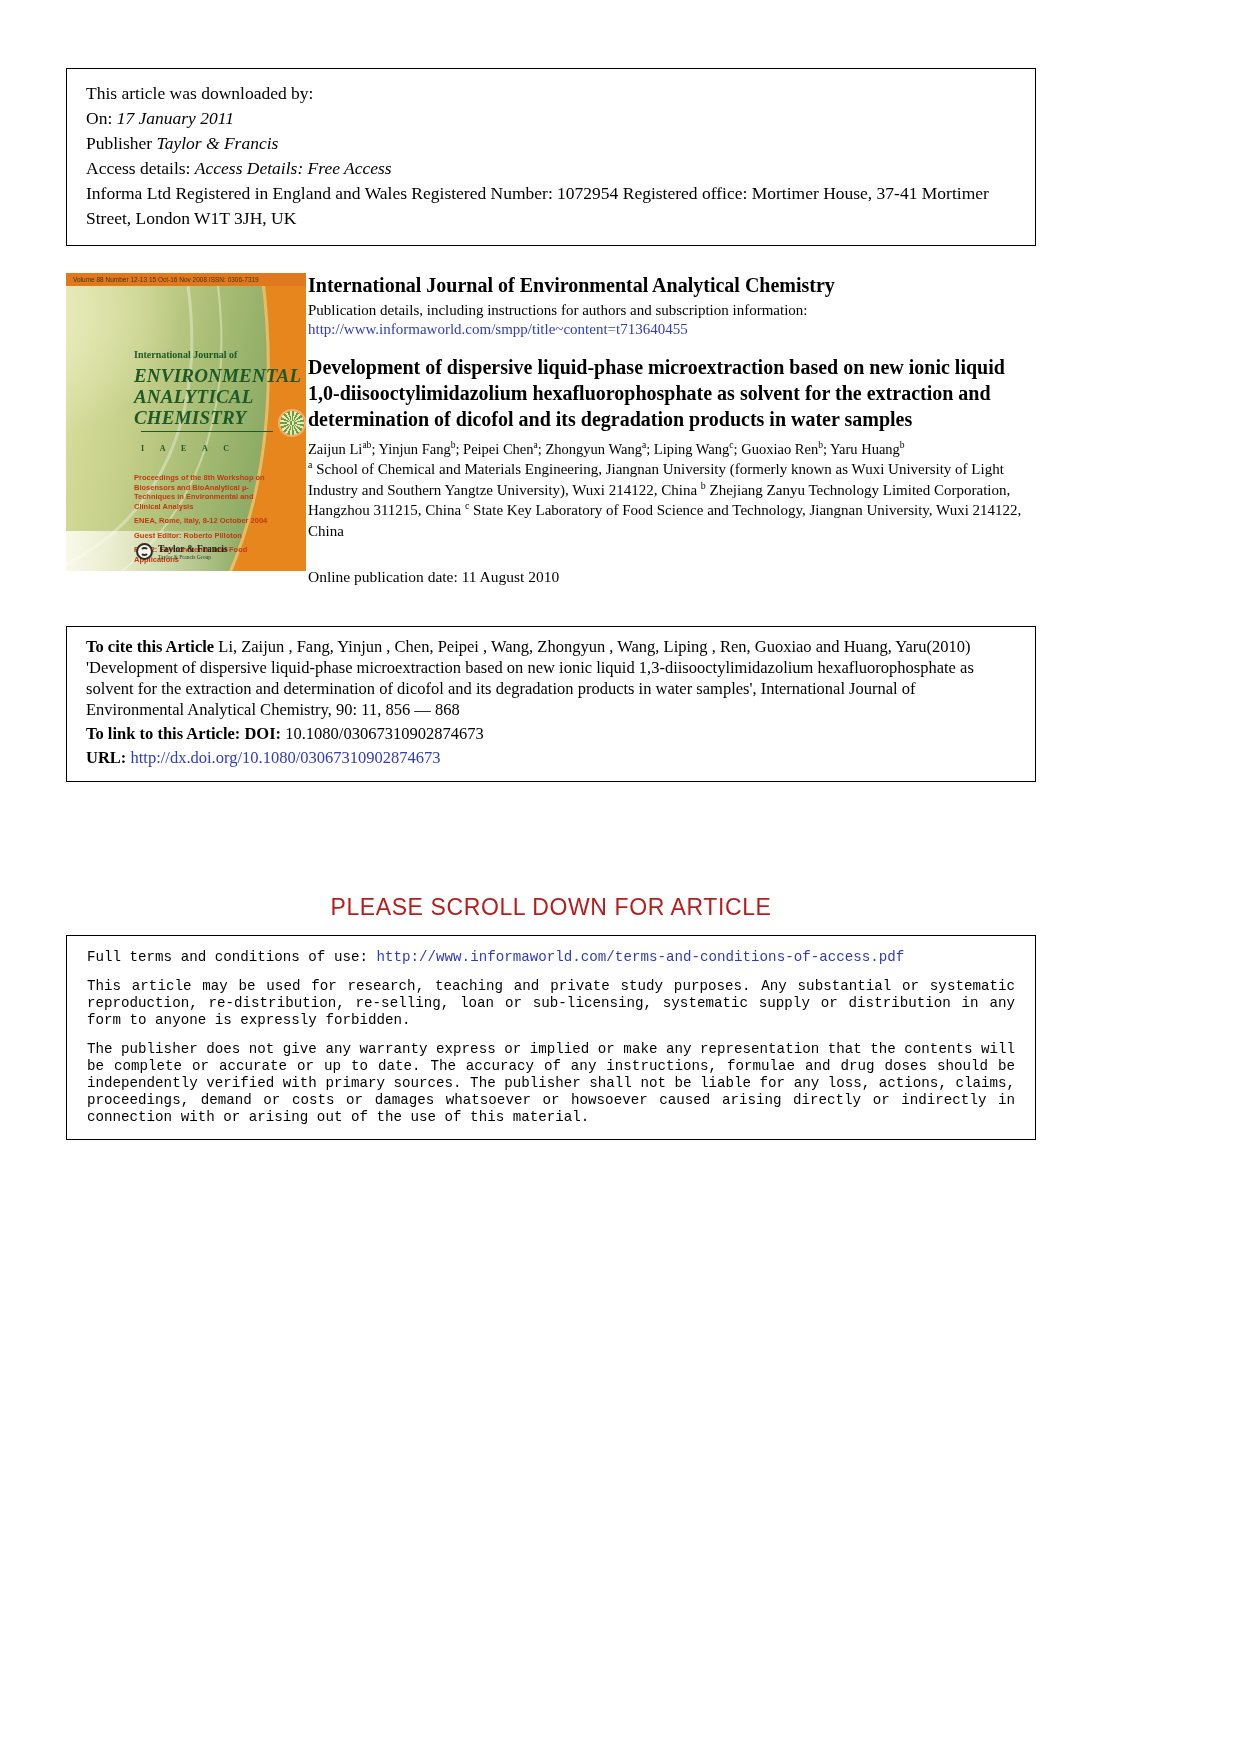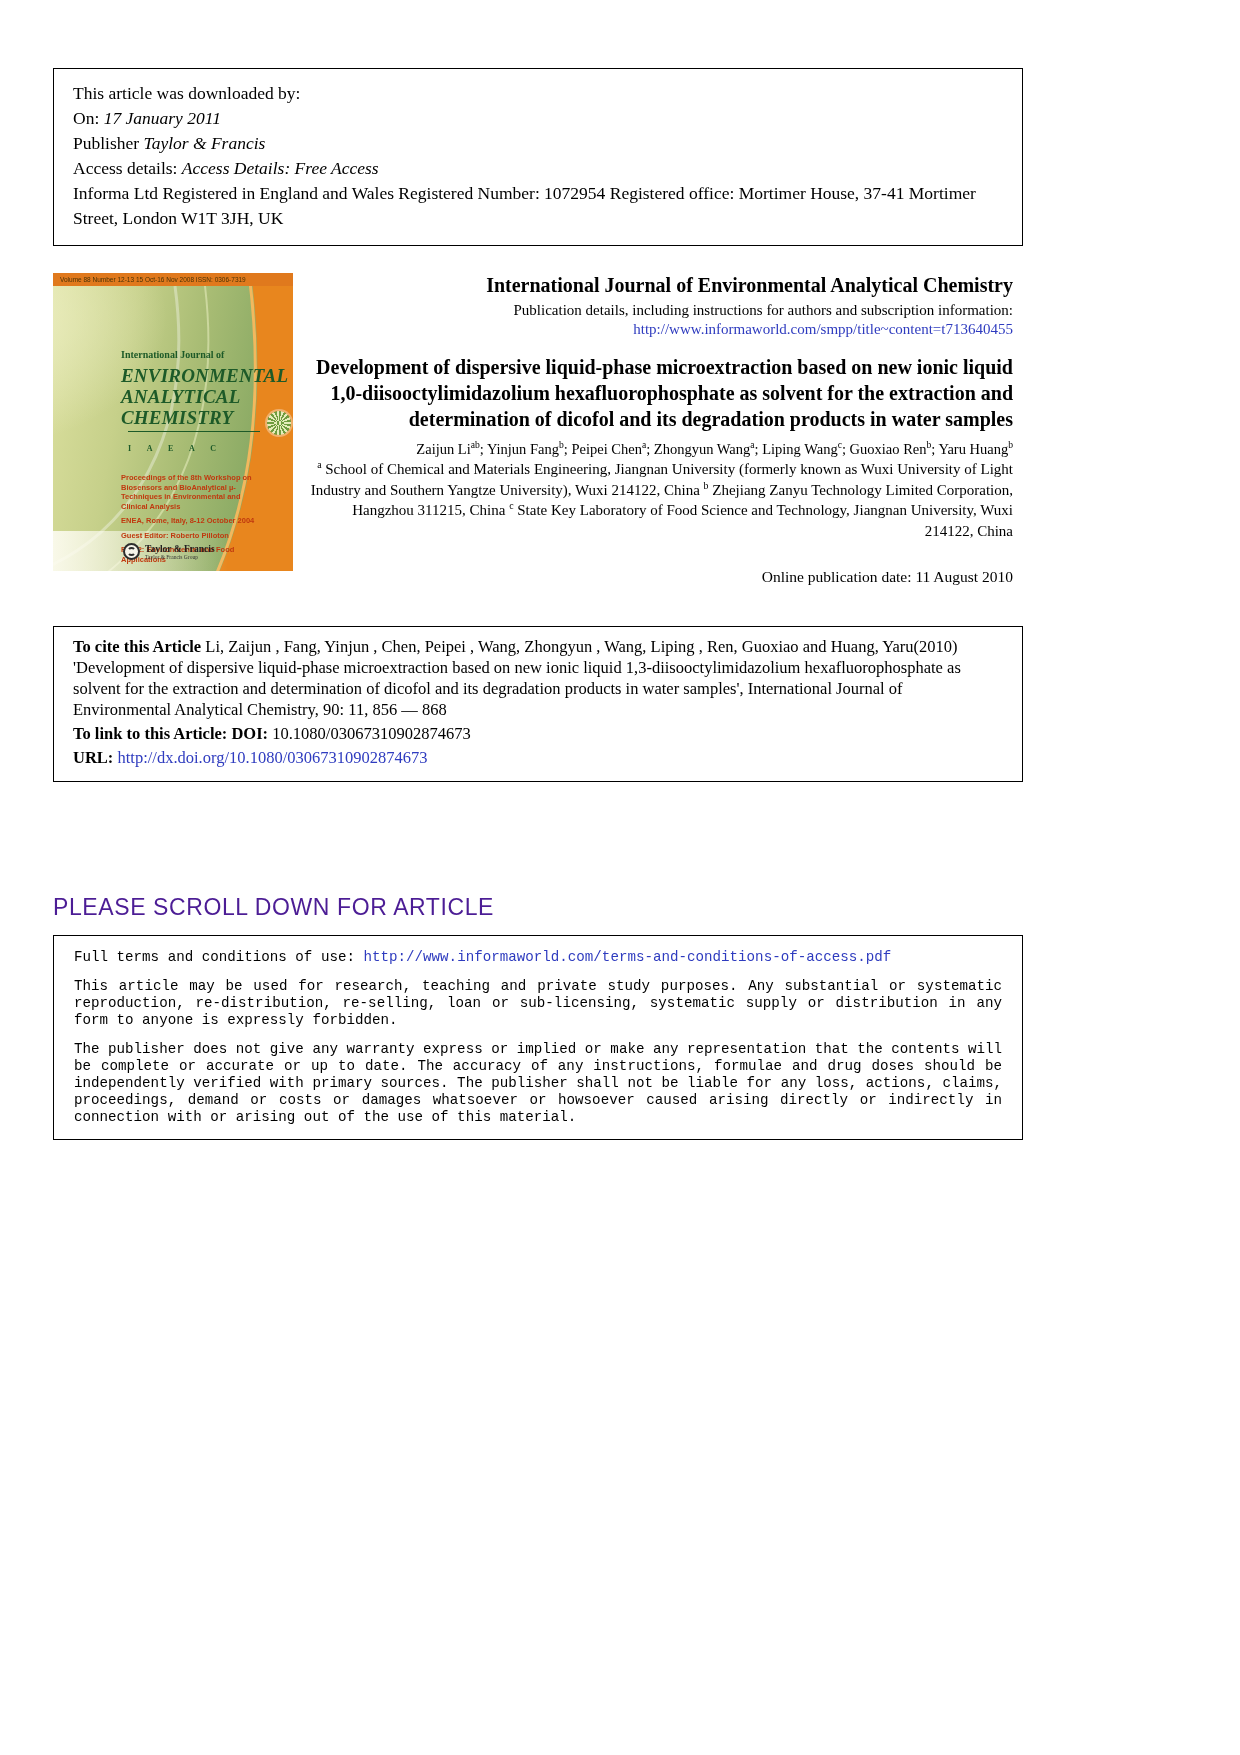--- a/index.html
+++ b/index.html
@@ -1,17 +1,17 @@
 <!DOCTYPE html>
 <html style="--link: #2e3bbf; --cover-orange: #e0791d; --cover-green: #1d5a28; --cover-red: #c0390f;"><head>
 <meta charset="utf-8">
 <style>
   html,body{margin:0;padding:0;}
   body{width:1240px;height:1755px;background:#ffffff;font-family:"Liberation Serif",serif;color:#000;position:relative;}
-  .content{position:absolute;left:53px;top:68px;width:970px;}
+  .content{position:absolute;left:66px;top:68px;width:970px;}
   .box{border:1px solid #000;}
   .b{font-weight:bold;}
   .i{font-style:italic;}
   .link{color:var(--link,#2e3bbf);cursor:pointer;}
   sup{font-size:66%;line-height:0;}
 
   .download-box{padding:12px 19px 14px;font-size:17.5px;line-height:25px;}
 
   .sec2{display:flex;margin-top:27px;}
   .cover{position:relative;flex:0 0 240px;width:240px;height:298px;overflow:hidden;
@@ -29,33 +29,33 @@
     background:repeating-conic-gradient(#6f9c3f 0 12deg, #e5ecba 12deg 24deg);box-shadow:0 0 0 2px rgba(255,255,255,0.35);}
   .cover-red{margin-top:20px;width:142px;font-family:"Liberation Sans",sans-serif;font-size:7.5px;font-weight:bold;line-height:9.5px;color:var(--cover-red,#c0390f);}
   .cover-red > div{margin-bottom:5px;}
   .cover-bottom{position:absolute;left:0;bottom:0;width:175px;height:40px;background:linear-gradient(to right, rgba(253,252,242,0.9), rgba(253,252,242,0));z-index:1;}
   .tf-logo{position:absolute;left:70px;bottom:11px;display:flex;align-items:center;z-index:2;}
   .tf-circle{width:17px;height:17px;border-radius:50%;border:2px solid #2d2d2d;background:#f6f4ea;margin-right:5px;position:relative;box-sizing:border-box;}
   .tf-circle::after{content:"";position:absolute;left:2px;top:2px;width:5px;height:5px;border-radius:50%;border:2px solid;border-color:#2d2d2d transparent #2d2d2d transparent;}
   .tf-text{font-size:9.5px;font-weight:bold;color:#222;line-height:10px;}
   .tf-sub{font-size:5.5px;font-weight:normal;color:#333;}
 
-  .right-col{padding-left:10px;width:720px;box-sizing:border-box;text-align:right;}
+  .right-col{padding-left:2px;width:720px;box-sizing:border-box;}
   .journal-title{font-size:20px;font-weight:bold;line-height:25px;margin:0 0 3px;}
   .pub-details{font-size:15px;line-height:19px;}
   .journal-url{font-size:15px;line-height:19px;display:inline-block;}
   .article-title{font-size:20px;font-weight:bold;line-height:26px;margin:15px 0 0;}
   .authors{margin-top:7px;font-size:14.5px;line-height:20px;}
   .affiliations{font-size:15px;line-height:20.5px;}
   .online-date{margin-top:27px;font-size:15.5px;}
 
   .citation-box{margin-top:40px;padding:9px 19px 13px;font-size:16.5px;line-height:21px;font-family:Liberation Serif, serif;}
   .citation-box .row{margin-top:3px;}
 
-  .scroll-notice{margin-top:112px;font-family:"Liberation Sans",sans-serif;font-size:23px;letter-spacing:0.6px;color:#4c1d95;}
+  .scroll-notice{margin-top:112px;text-align:center;font-family:"Liberation Sans",sans-serif;font-size:23px;letter-spacing:0.6px;color:#b91c1c;}
 
   .terms-box{margin-top:14px;padding:13px 20px;font-family:"Liberation Mono","DejaVu Sans Mono",monospace;font-size:14.2px;line-height:17px;}
   .terms-box .para{margin-top:12px;text-align:justify;}
 </style>
 </head>
 <body>
 
 <div class="content">
 
   <div class="box download-box">

